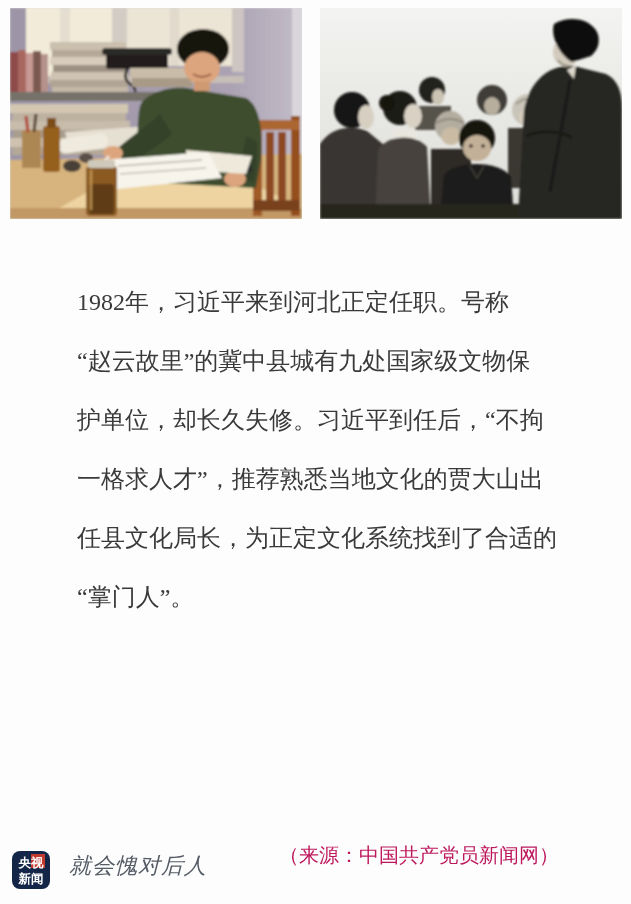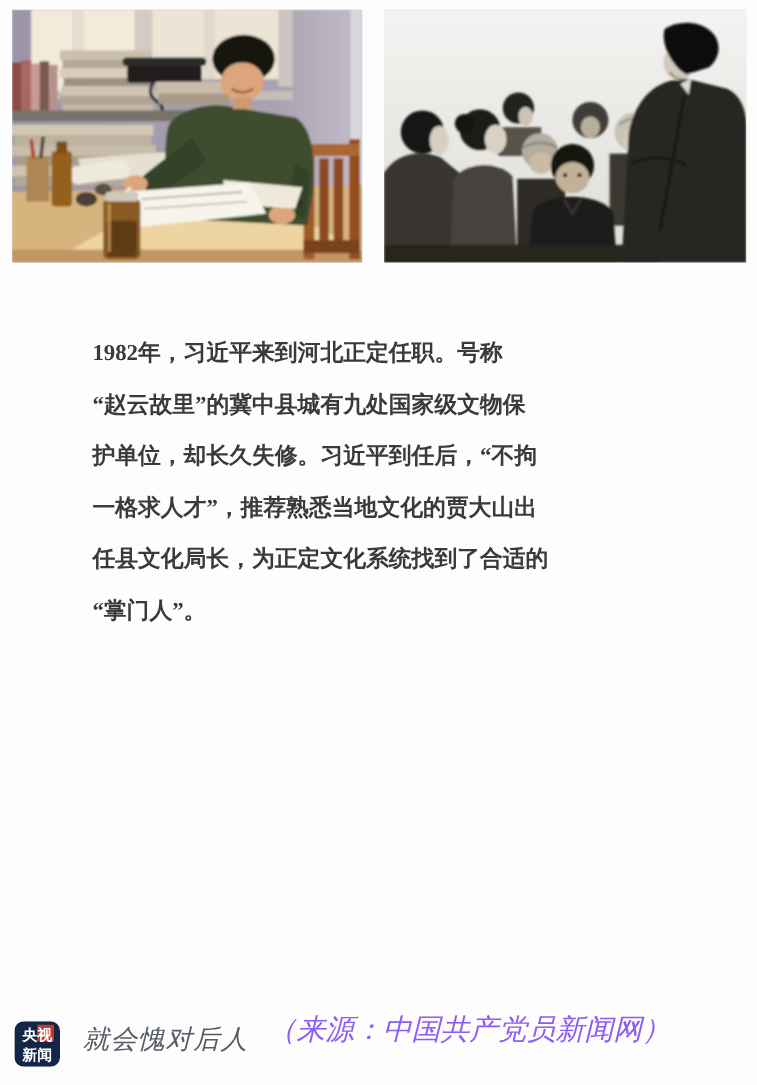--- a/index.html
+++ b/index.html
@@ -18,38 +18,36 @@
     overflow: hidden;
     background: #ddd;
   }
   .photo svg { display: block; width: 100%; height: 100%; }
   .photo-left  { left: 10px;  width: 292px; height: 211px; }
   .photo-right { left: 320px; width: 302px; height: 211px; }
   .para {
     position: absolute;
     left: 77px;
     width: 484px;
-    font-size: 19px;
-    line-height: 43px;
+    font-size: 24px;
+    line-height: 59px;
     color: #3a3a3a;
     letter-spacing: 0px;
     text-align: left;
-    font-weight: bold;
   }
   .para-1 { top: 273px; }
   .para-2 { top: 600px; }
   .source-line {
     position: absolute;
     top: 842px;
     left: 77px;
     width: 482px;
     text-align: right;
-    font-size: 24px;
-    font-style: italic;
-    color: #8b5cf6;
+    font-size: 20px;
+    color: #be185d;
   }
   .footer {
     position: absolute;
     left: 12px;
     top: 851px;
     display: flex;
     gap: 19px;
   }
   .logo-icon { width: 38px; height: 38px; display: block; }
   .brand-text {

